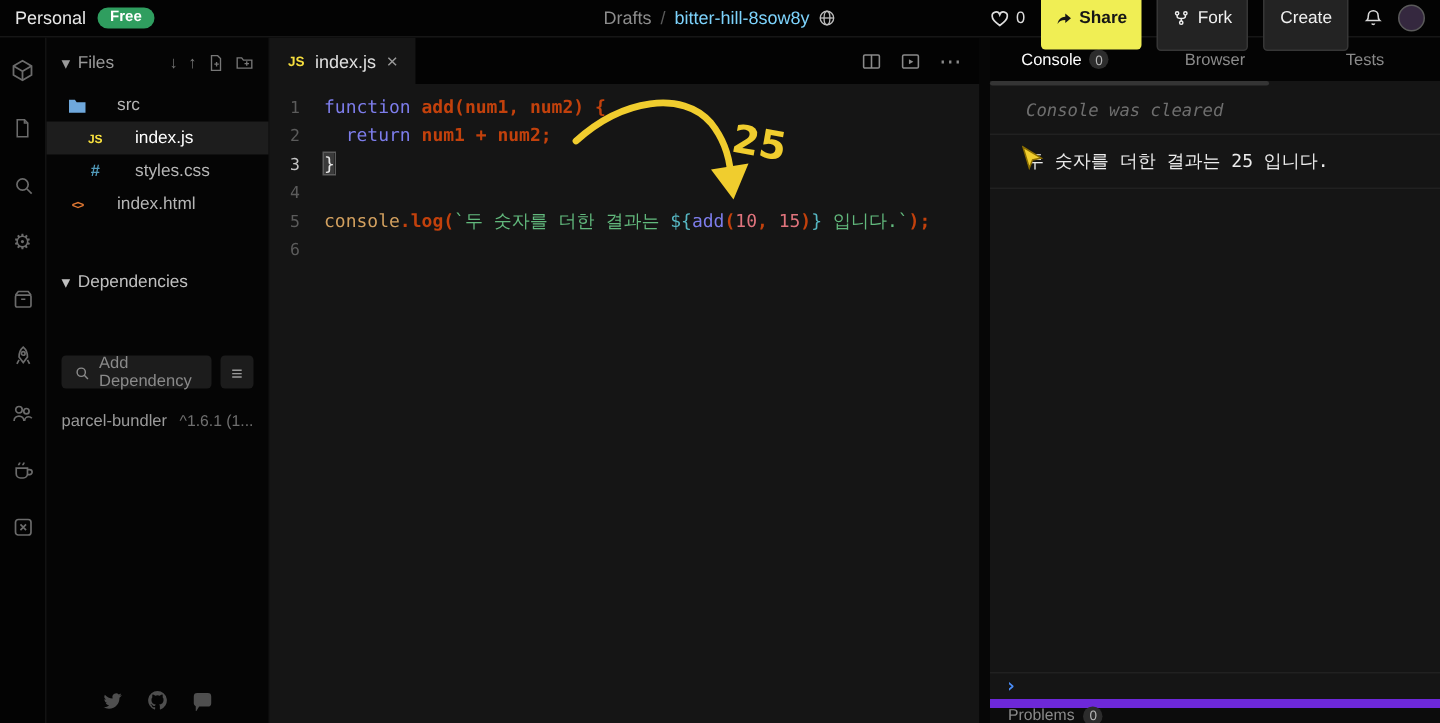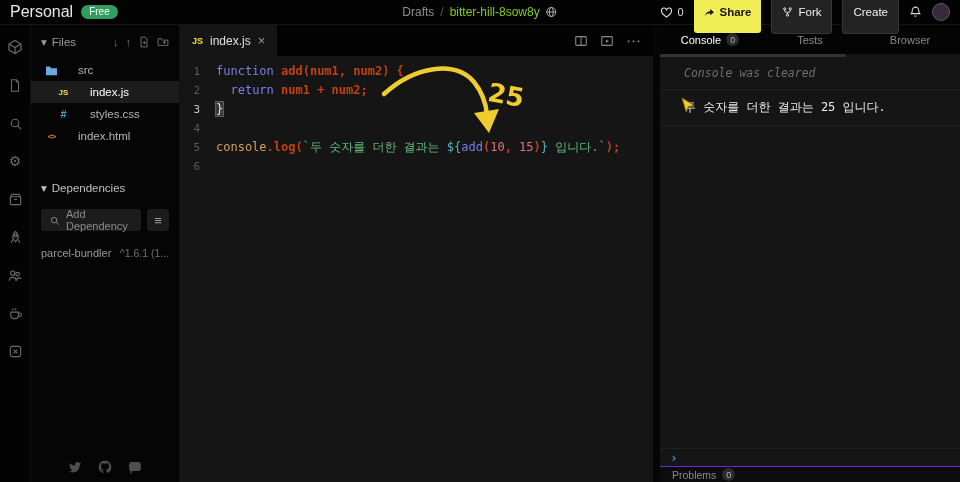--- a/index.html
+++ b/index.html
@@ -13,26 +13,26 @@
   }
   svg { display: block; }
 
   
   .topbar {
     height: 25px; background: #030303; border-bottom: 1px solid #161616;
     display: flex; align-items: center; justify-content: space-between;
     padding: 0 10px; position: relative; z-index: 5;
   }
   .tb-left { display: flex; align-items: center; gap: 8px; }
-  .workspace { color: #e8e8e8; font-size: 16px; }
-  .badge-free { background: #2f9e5f; color: #fff; font-size: 10px; font-weight: normal; padding: 1px 8px 2px; border-radius: 9px; }
+  .workspace { color: #e8e8e8; font-size: 12px; }
+  .badge-free { background: #2f9e5f; color: #fff; font-size: 10px; font-weight: bold; padding: 1px 8px 2px; border-radius: 9px; }
   .tb-center { position: absolute; left: 50%; transform: translateX(-50%); display: flex; align-items: center; gap: 6px; font-size: 12px; }
   .crumb-folder { color: #8c8c8c; }
   .crumb-sep { color: #5a5a5a; }
-  .crumb-title { color: #84cc16; }
+  .crumb-title { color: #7dd3fc; }
   .globe { color: #bbb; }
   .tb-right { display: flex; align-items: center; gap: 10px; }
   .likes { display: flex; align-items: center; gap: 4px; color: #ddd; font-size: 11px; }
   .btn { font-size: 11.5px; border-radius: 3px; padding: 15px 10px; display: flex; align-items: center; gap: 5px; cursor: pointer; }
   .btn-share { background: #f0ee54; color: #161616; font-weight: bold; }
   .btn-dark { background: #232323; color: #f0f0f0; border: 1px solid #363636; }
   .bell { color: #d8d8d8; }
   .avatar { width: 18px; height: 18px; border-radius: 50%; background: #35283f; border: 1px solid #5a5a5a; }
 
   
@@ -51,21 +51,21 @@
   .tree-row { height: 22px; display: flex; align-items: center; gap: 20px; padding-left: 14px; color: #b5b5b5; cursor: pointer; }
   .tree-row.child { padding-left: 26px; }
   .tree-row.selected { background: #1d1d1d; color: #fff; }
   .fi { width: 13px; display: flex; justify-content: center; align-items: center; flex-shrink: 0; font-weight: bold; }
   .fi-js { color: #f7df3e; font-size: 8px; }
   .fi-css { color: #519aba; font-size: 11px; }
   .fi-html { color: #e37933; font-size: 8px; letter-spacing: -1px; }
   .fi-npm { background: #c23c39; color: #fff; font-size: 7px; width: 10px; height: 10px; display: flex; align-items: center; justify-content: center; border-radius: 1px; }
   .deps { margin-top: 26px; }
   .deps-header { display: flex; align-items: center; gap: 5px; color: #c0c0c0; padding: 8px 10px; }
-  .add-dep-row { display: flex; gap: 6px; padding: 6px 10px; align-items: flex-end; }
+  .add-dep-row { display: flex; gap: 6px; padding: 6px 10px; align-items: flex-end; margin-top: 28px; }
   .add-dep { flex: 1; height: 22px; background: #1c1c1c; border-radius: 3px; display: flex; align-items: center; gap: 6px; padding: 0 8px; color: #8a8a8a; font-size: 11px; cursor: pointer; }
   .add-dep svg { stroke: currentColor; fill: none; stroke-width: 1.4; }
   .dep-menu-btn { width: 22px; height: 22px; background: #1c1c1c; border-radius: 3px; color: #999; display: flex; align-items: center; justify-content: center; font-size: 13px; cursor: pointer; }
   .dep-row { display: flex; justify-content: space-between; align-items: flex-end; padding: 10px 10px; color: #9a9a9a; font-size: 11px; }
   .dep-version { color: #6f6f6f; font-size: 10.5px; }
   .sb-footer { position: absolute; bottom: 8px; left: 0; right: 0; display: flex; justify-content: center; gap: 16px; color: #4f4f4f; }
   .sb-footer svg { fill: currentColor; }
 
   
   .editor { flex: 1; background: #151515; display: flex; flex-direction: column; overflow: hidden; }
@@ -94,21 +94,21 @@
   .devtools { width: 300px; background: #151515; display: flex; flex-direction: column; position: relative; flex-shrink: 0; }
   .dt-tabs { height: 29px; background: #040404; display: flex; align-items: center; font-size: 11px; color: #8a8a8a; }
   .dt-tab { flex: 1; display: flex; justify-content: center; align-items: center; gap: 5px; cursor: pointer; height: 100%; }
   .dt-tab.active { color: #fff; }
   .dt-badge { background: #2c2c2c; color: #b5b5b5; font-size: 9px; width: 13px; height: 13px; border-radius: 50%; display: flex; align-items: center; justify-content: center; }
   .dt-scroll { height: 3px; background: #343434; width: 62%; border-radius: 2px; }
   .console-cleared { font-family: "DejaVu Sans Mono", monospace; font-size: 11.5px; font-style: italic; color: #6e6e6e; padding: 9px 24px; border-bottom: 1px solid #212121; }
   .console-log { font-family: "DejaVu Sans Mono", monospace; font-size: 12px; color: #ececec; padding: 9px 24px; border-bottom: 1px solid #212121; }
   .dt-bottom { position: absolute; bottom: 0; left: 0; right: 0; }
   .console-input { height: 18px; display: flex; align-items: center; padding: 0 10px; border-top: 1px solid #212121; color: #4a8df8; font-family: "DejaVu Sans Mono", monospace; font-size: 13px; font-weight: bold; cursor: text; }
-  .problems-bar { height: 16px; background: #0c0c0c; border-top: 1px solid #6d28d9; display: flex; align-items: center; gap: 6px; padding: 0 12px; color: #8a8a8a; font-size: 10.5px; cursor: pointer; text-align: right; }
+  .problems-bar { height: 16px; background: #0c0c0c; border-top: 6px solid #6d28d9; display: flex; align-items: center; gap: 6px; padding: 0 12px; color: #8a8a8a; font-size: 10.5px; cursor: pointer; text-align: right; }
 
   
   .annotation-overlay { position: absolute; inset: 0; pointer-events: none; z-index: 40; }
   .cursor-overlay { position: absolute; left: 681px; top: 97px; z-index: 50; pointer-events: none; }
 </style>
 </head>
 <body>
 
 <header class="topbar">
   <div class="tb-left">
@@ -349,24 +349,24 @@
 
   <div class="divider"></div>
 
   <section class="devtools">
     <div class="dt-tabs">
       <span class="dt-tab active">
         <span>Console</span>
         <span class="dt-badge">0</span>
       </span>
       <span class="dt-tab">
+        <span>Browser</span>
+      </span>
+      <span class="dt-tab">
         <span>Tests</span>
-      </span>
-      <span class="dt-tab">
-        <span>Browser</span>
       </span>
     </div>
     <div class="dt-scroll"></div>
     <div class="console-cleared">Console was cleared</div>
     <div class="console-log">두 숫자를 더한 결과는 25 입니다.</div>
     <div class="dt-bottom">
       <div class="console-input">
         <span>›</span>
       </div>
       <div class="problems-bar">

